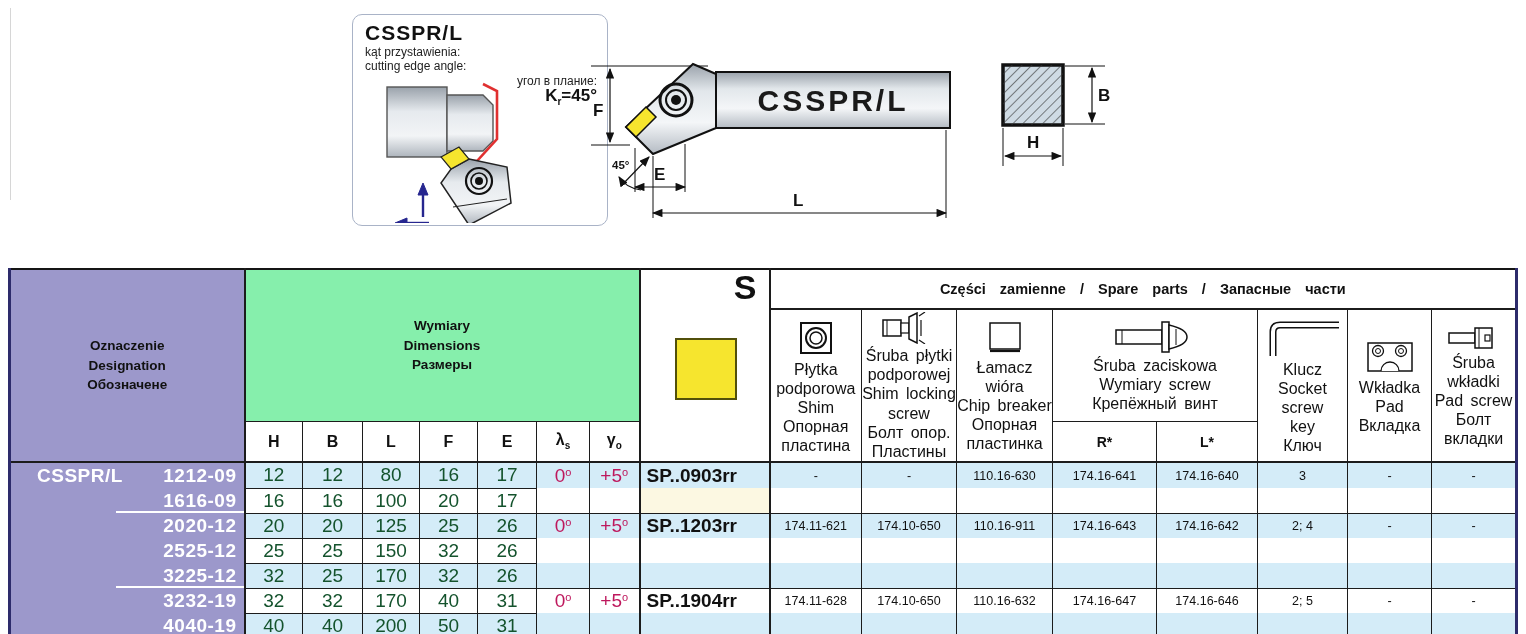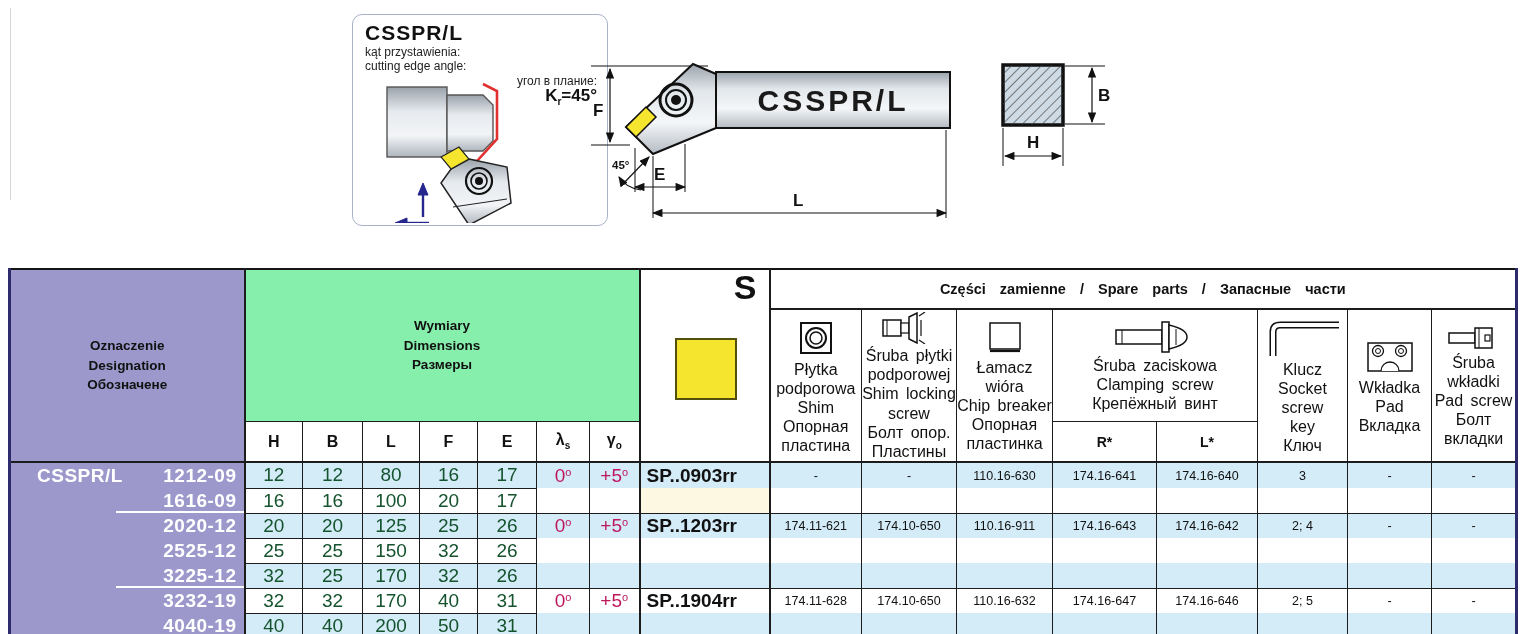--- a/index.html
+++ b/index.html
@@ -258,21 +258,21 @@
         </td>
         <td colspan="2" class="hd-part bb1">
           <svg width="90" height="34" viewBox="0 0 90 34">
             <rect x="6" y="10" width="46" height="14" fill="#fff" stroke="#111" stroke-width="1.5"></rect>
             <line x1="12" y1="10" x2="12" y2="24" stroke="#111" stroke-width="1"></line>
             <rect x="52" y="2" width="7" height="30" fill="#fff" stroke="#111" stroke-width="1.5"></rect>
             <path d="M59,5 C72,8 77,12 77,17 C77,22 72,26 59,29 Z" fill="#fff" stroke="#111" stroke-width="1.5"></path>
             <line x1="66" y1="9" x2="66" y2="25" stroke="#111" stroke-width="1"></line>
           </svg>
           <div>Śruba zaciskowa</div>
-            <div>Clamping screw</div>
+            <div>Wymiary screw</div>
           <div>Крепёжный винт</div>
         </td>
         <td rowspan="2" class="hd-part bb2">
           <svg width="80" height="40" viewBox="0 0 80 40">
             <path d="M10,38 L10,14 Q10,7 17,7 L76,7" fill="none" stroke="#111" stroke-width="7"></path>
             <path d="M10,38 L10,14 Q10,7 17,7 L76,7" fill="none" stroke="#fff" stroke-width="4"></path>
           </svg>
           <div>Klucz</div>
             <div>Socket screw</div>
           <div>key</div>

